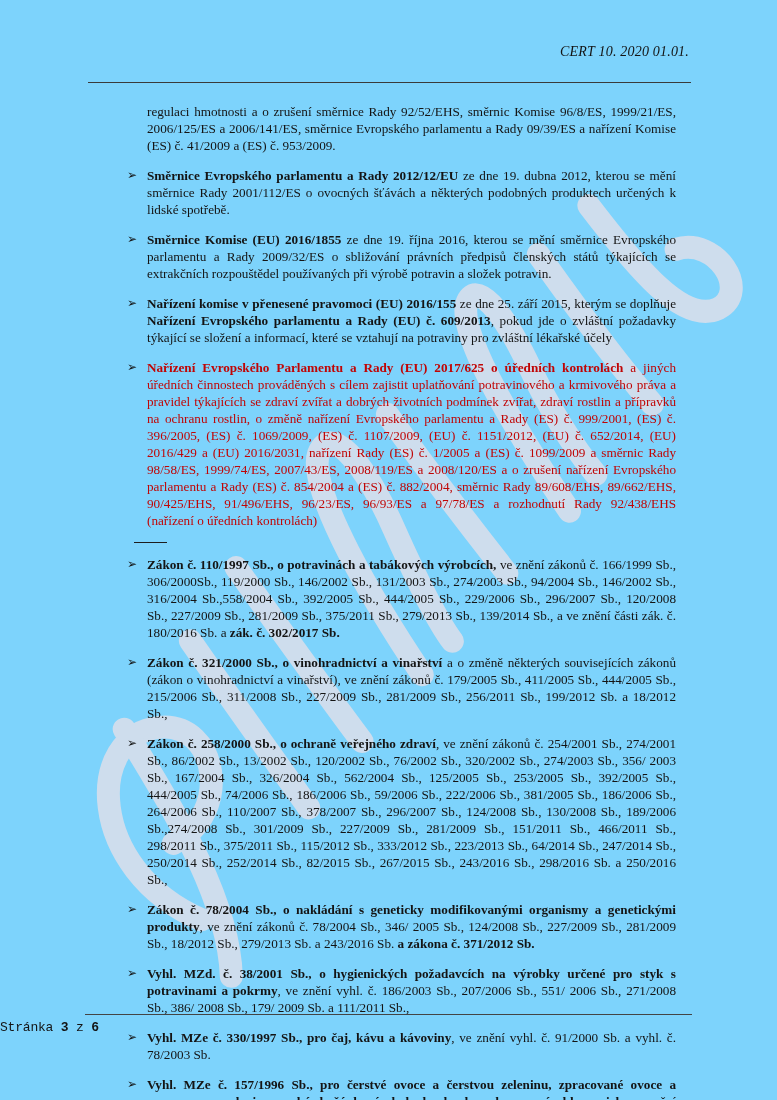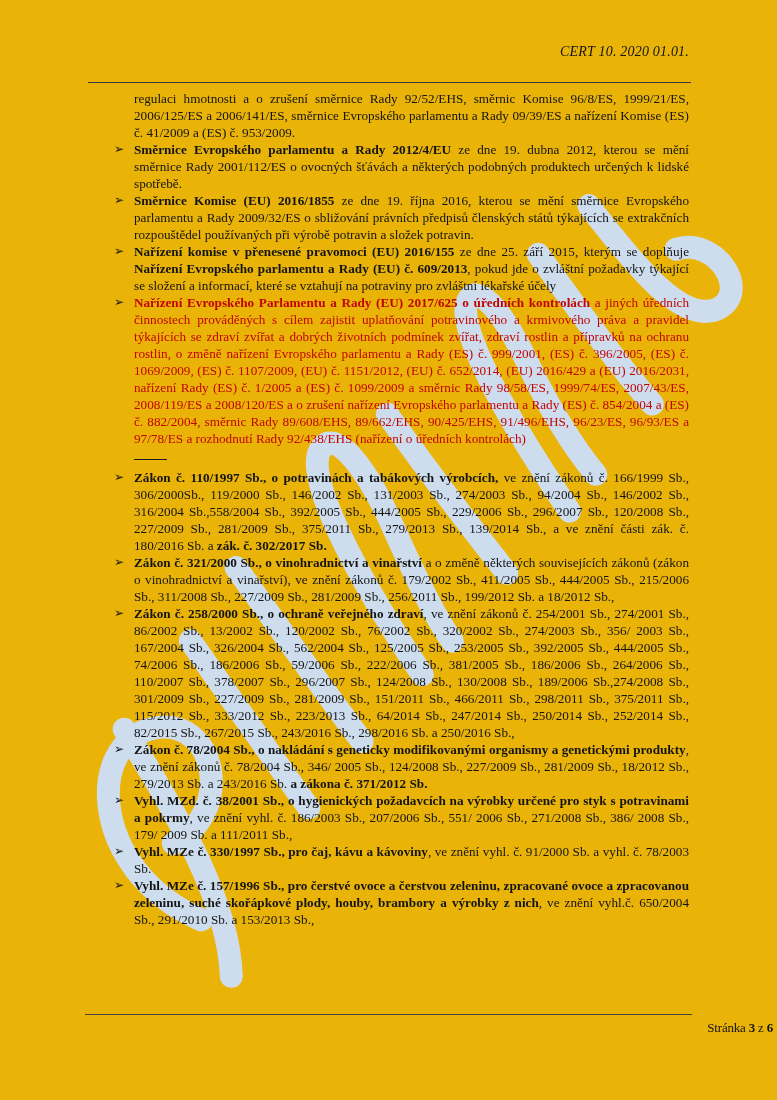--- a/index.html
+++ b/index.html
@@ -4,21 +4,21 @@
 <style>
   :root{
     --text:#141414;
     --red:#c00505;
     --wm:#cedded;
   }
   html,body{margin:0;padding:0;background:#ffffff;}
   .page{
     position:relative;
     width:777px;height:1100px;
-    background:#eab308;
+    background:#7dd3fc;
     overflow:hidden;
     font-family:"Liberation Serif", serif;
     color:var(--text);
   }
   .watermark{
     position:absolute;left:0;top:0;width:777px;height:1100px;
     z-index:0;pointer-events:none;
   }
   .hdr-title{
     position:absolute;top:44px;right:88px;
@@ -28,40 +28,40 @@
   .hdr-rule{
     position:absolute;top:82px;left:88px;width:603px;height:0;
     border-top:1.2px solid #3a3a3a;z-index:2;
   }
   .content{
     position:absolute;top:90px;left:134px;width:555px;
     font-size:13.2px;line-height:17px;
     text-align:justify;
     z-index:1;
   }
-  .para{position:relative;margin:0;}
+  .para{position:relative;margin:13px;}
   .para.red{color:var(--red);}
   .para .marker{
     position:absolute;left:-20px;top:0;
     font-size:12px;color:#131313;
     font-family:"DejaVu Sans", sans-serif;
   }
   .para b{font-weight:bold;}
   .divider{
     width:33px;height:0;border-top:1.6px solid #1d1d1d;
     margin:12px 0 9px 0;
   }
   .ftr-rule{
     position:absolute;top:1014px;left:85px;width:607px;height:0;
     border-top:1.5px solid #444;z-index:2;
   }
   .ftr-text{
     position:absolute;top:1020px;left:0;width:773px;
-    text-align:right;
-    font-family:Liberation Serif, serif;
+    text-align:left;
+    font-family:Liberation Mono, monospace;
     font-size:13px;letter-spacing:-0.2px;
     z-index:2;
   }
   .ftr-text span{white-space:pre;}
 </style>
 </head>
 <body>
 
 <div class="page">
 
@@ -77,27 +77,27 @@
       <path d="M 690 445 C 672 525, 660 590, 655 630"></path>
       <path d="M 760 450 C 745 530, 735 600, 770 615 C 805 628, 822 565, 786 544"></path>
     </g>
   </svg>
 
   <div class="hdr-title">CERT 10. 2020 01.01.</div>
   <div class="hdr-rule"></div>
 
   <div class="content" id="content">
       <div class="para"><span>regulaci hmotnosti a o zrušení směrnice Rady 92/52/EHS, směrnic Komise 96/8/ES, 1999/21/ES, 2006/125/ES a 2006/141/ES, směrnice Evropského parlamentu a Rady 09/39/ES a nařízení Komise (ES) č. 41/2009 a (ES) č. 953/2009.</span></div>
-      <div class="para"><span class="marker">➢</span><b>Směrnice Evropského parlamentu a Rady 2012/4/EU</b><span> ze dne 19. dubna 2012, kterou se mění směrnice Rady 2001/112/ES o ovocných šťávách a některých podobných produktech určených k lidské spotřebě.</span></div>
+      <div class="para"><span class="marker">➢</span><b>Směrnice Evropského parlamentu a Rady 2012/12/EU</b><span> ze dne 19. dubna 2012, kterou se mění směrnice Rady 2001/112/ES o ovocných šťávách a některých podobných produktech určených k lidské spotřebě.</span></div>
       <div class="para"><span class="marker">➢</span><b>Směrnice Komise (EU) 2016/1855</b><span> ze dne 19. října 2016, kterou se mění směrnice Evropského parlamentu a Rady 2009/32/ES o sbližování právních předpisů členských států týkajících se extrakčních rozpouštědel používaných při výrobě potravin a složek potravin.</span></div>
       <div class="para"><span class="marker">➢</span><b>Nařízení komise v přenesené pravomoci (EU) 2016/155</b><span> ze dne 25. září 2015, kterým se doplňuje </span><b>Nařízení Evropského parlamentu a Rady (EU) č. 609/2013</b><span>, pokud jde o zvláštní požadavky týkající se složení a informací, které se vztahují na potraviny pro zvláštní lékařské účely</span></div>
       <div class="para red"><span class="marker">➢</span><b>Nařízení Evropského Parlamentu a Rady (EU) 2017/625 o úředních kontrolách</b><span> a jiných úředních činnostech prováděných s cílem zajistit uplatňování potravinového a krmivového práva a pravidel týkajících se zdraví zvířat a dobrých životních podmínek zvířat, zdraví rostlin a přípravků na ochranu rostlin, o změně nařízení Evropského parlamentu a Rady (ES) č. 999/2001, (ES) č. 396/2005, (ES) č. 1069/2009, (ES) č. 1107/2009, (EU) č. 1151/2012, (EU) č. 652/2014, (EU) 2016/429 a (EU) 2016/2031, nařízení Rady (ES) č. 1/2005 a (ES) č. 1099/2009 a směrnic Rady 98/58/ES, 1999/74/ES, 2007/43/ES, 2008/119/ES a 2008/120/ES a o zrušení nařízení Evropského parlamentu a Rady (ES) č. 854/2004 a (ES) č. 882/2004, směrnic Rady 89/608/EHS, 89/662/EHS, 90/425/EHS, 91/496/EHS, 96/23/ES, 96/93/ES a 97/78/ES a rozhodnutí Rady 92/438/EHS (nařízení o úředních kontrolách)</span></div>
       <div class="divider"></div>
       <div class="para"><span class="marker">➢</span><b>Zákon č. 110/1997 Sb., o potravinách a tabákových výrobcích,</b><span> ve znění zákonů č. 166/1999 Sb., 306/2000Sb., 119/2000 Sb., 146/2002 Sb., 131/2003 Sb., 274/2003 Sb., 94/2004 Sb., 146/2002 Sb., 316/2004 Sb.,558/2004 Sb., 392/2005 Sb., 444/2005 Sb., 229/2006 Sb., 296/2007 Sb., 120/2008 Sb., 227/2009 Sb., 281/2009 Sb., 375/2011 Sb., 279/2013 Sb., 139/2014 Sb., a ve znění části zák. č. 180/2016 Sb. a </span><b>zák. č. 302/2017 Sb.</b></div>
-      <div class="para"><span class="marker">➢</span><b>Zákon č. 321/2000 Sb., o vinohradnictví a vinařství</b><span> a o změně některých souvisejících zákonů (zákon o vinohradnictví a vinařství), ve znění zákonů č. 179/2002 Sb., 411/2005 Sb., 444/2005 Sb., 215/2006 Sb., 311/2008 Sb., 227/2009 Sb., 281/2009 Sb., 256/2011 Sb., 199/2012 Sb. a 18/2012 Sb.,</span></div>
+      <div class="para"><span class="marker">➢</span><b>Zákon č. 321/2000 Sb., o vinohradnictví a vinařství</b><span> a o změně některých souvisejících zákonů (zákon o vinohradnictví a vinařství), ve znění zákonů č. 179/2005 Sb., 411/2005 Sb., 444/2005 Sb., 215/2006 Sb., 311/2008 Sb., 227/2009 Sb., 281/2009 Sb., 256/2011 Sb., 199/2012 Sb. a 18/2012 Sb.,</span></div>
       <div class="para"><span class="marker">➢</span><b>Zákon č. 258/2000 Sb., o ochraně veřejného zdraví</b><span>, ve znění zákonů č. 254/2001 Sb., 274/2001 Sb., 86/2002 Sb., 13/2002 Sb., 120/2002 Sb., 76/2002 Sb., 320/2002 Sb., 274/2003 Sb., 356/ 2003 Sb., 167/2004 Sb., 326/2004 Sb., 562/2004 Sb., 125/2005 Sb., 253/2005 Sb., 392/2005 Sb., 444/2005 Sb., 74/2006 Sb., 186/2006 Sb., 59/2006 Sb., 222/2006 Sb., 381/2005 Sb., 186/2006 Sb., 264/2006 Sb., 110/2007 Sb., 378/2007 Sb., 296/2007 Sb., 124/2008 Sb., 130/2008 Sb., 189/2006 Sb.,274/2008 Sb., 301/2009 Sb., 227/2009 Sb., 281/2009 Sb., 151/2011 Sb., 466/2011 Sb., 298/2011 Sb., 375/2011 Sb., 115/2012 Sb., 333/2012 Sb., 223/2013 Sb., 64/2014 Sb., 247/2014 Sb., 250/2014 Sb., 252/2014 Sb., 82/2015 Sb., 267/2015 Sb., 243/2016 Sb., 298/2016 Sb. a 250/2016 Sb.,</span></div>
       <div class="para"><span class="marker">➢</span><b>Zákon č. 78/2004 Sb., o nakládání s geneticky modifikovanými organismy a genetickými produkty</b><span>, ve znění zákonů č. 78/2004 Sb., 346/ 2005 Sb., 124/2008 Sb., 227/2009 Sb., 281/2009 Sb., 18/2012 Sb., 279/2013 Sb. a 243/2016 Sb. </span><b>a zákona č. 371/2012 Sb.</b></div>
       <div class="para"><span class="marker">➢</span><b>Vyhl. MZd. č. 38/2001 Sb., o hygienických požadavcích na výrobky určené pro styk s potravinami a pokrmy</b><span>, ve znění vyhl. č. 186/2003 Sb., 207/2006 Sb., 551/ 2006 Sb., 271/2008 Sb., 386/ 2008 Sb., 179/ 2009 Sb. a 111/2011 Sb.,</span></div>
       <div class="para"><span class="marker">➢</span><b>Vyhl. MZe č. 330/1997 Sb., pro čaj, kávu a kávoviny</b><span>, ve znění vyhl. č. 91/2000 Sb. a vyhl. č. 78/2003 Sb.</span></div>
       <div class="para"><span class="marker">➢</span><b>Vyhl. MZe č. 157/1996 Sb., pro čerstvé ovoce a čerstvou zeleninu, zpracované ovoce a zpracovanou zeleninu, suché skořápkové plody, houby, brambory a výrobky z nich</b><span>, ve znění vyhl.č. 650/2004 Sb., 291/2010 Sb. a 153/2013 Sb.,</span></div>
     </div>
 
   <div class="ftr-rule"></div>
   <div class="ftr-text">
     <span>Stránka </span><b>3</b><span> z </span><b>6</b>

